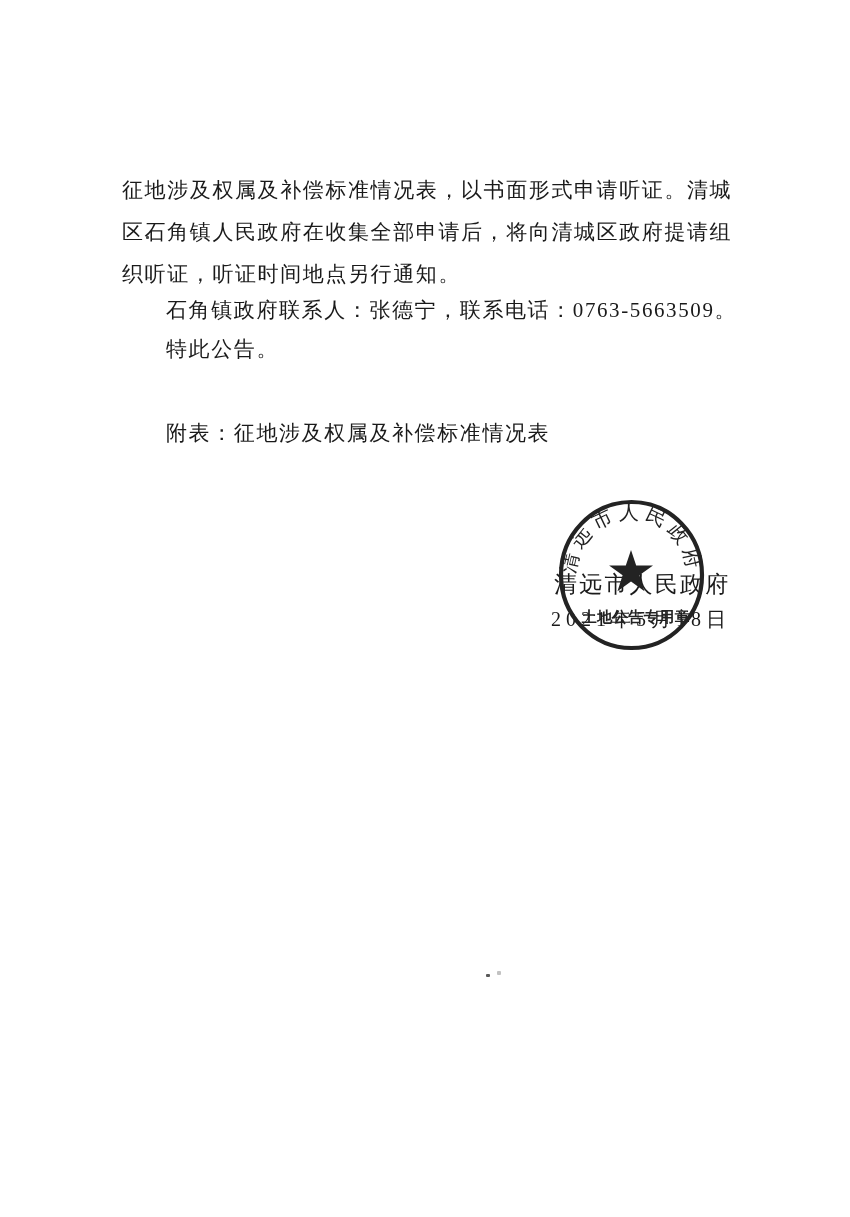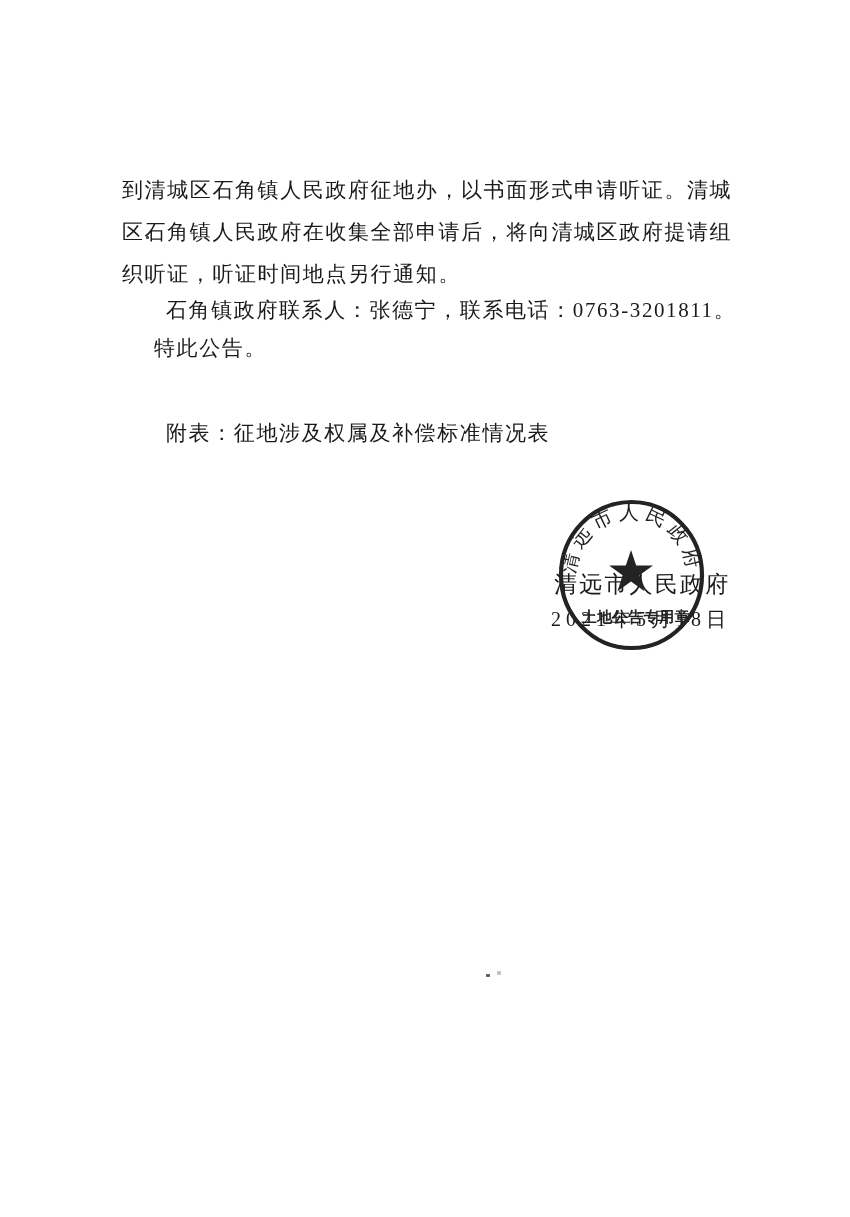--- a/index.html
+++ b/index.html
@@ -48,25 +48,25 @@
   .speck{position:absolute;border-radius:1px;}
   .speck.s1{left:146px;top:236px;width:3px;height:3px;background:#4a4a4a;}
   .speck.s2{left:486px;top:974px;width:4px;height:3px;background:#5a5a5a;}
   .speck.s3{left:497px;top:971px;width:4px;height:4px;background:#c2c2c2;}
 </style>
 </head>
 <body>
 
 <div class="page">
 
-  <div class="bodyline" style="left:122px;top:180px;">到清城区石角镇人民政府征地办，以书面形式申请听证。清城</div>
+  <div class="bodyline" style="left:122px;top:180px;">征地涉及权属及补偿标准情况表，以书面形式申请听证。清城</div>
   <div class="bodyline" style="left:122px;top:264px;">织听证，听证时间地点另行通知。</div>
   <div class="bodyline" style="left:122px;top:222px;">区石角镇人民政府在收集全部申请后，将向清城区政府提请组</div>
-  <div class="bodyline" style="left:166px;top:300px;">石角镇政府联系人：张德宁，联系电话：0763-3201811。</div>
-  <div class="bodyline" style="left:154px;top:339px;font-family:Liberation Mono, monospace;">特此公告。</div>
+  <div class="bodyline" style="left:166px;top:300px;">石角镇政府联系人：张德宁，联系电话：0763-5663509。</div>
+  <div class="bodyline" style="left:166px;top:339px;">特此公告。</div>
 
   <div class="bodyline" style="left:166px;top:411px;margin-top:12px;">附表：征地涉及权属及补偿标准情况表</div>
 
   <div class="sig-name">清远市人民政府</div>
 
   <div class="sig-date">2021年5月18日</div>
 
   <svg class="seal" viewBox="0 0 152 153">
     <ellipse cx="75.5" cy="76" rx="70.5" ry="73" fill="none" stroke="#232323" stroke-width="4.2"></ellipse>
     <path id="seal-arc" d="M 20.4 85.7 A 56 56 0 1 1 130.6 85.7" fill="none"></path>

